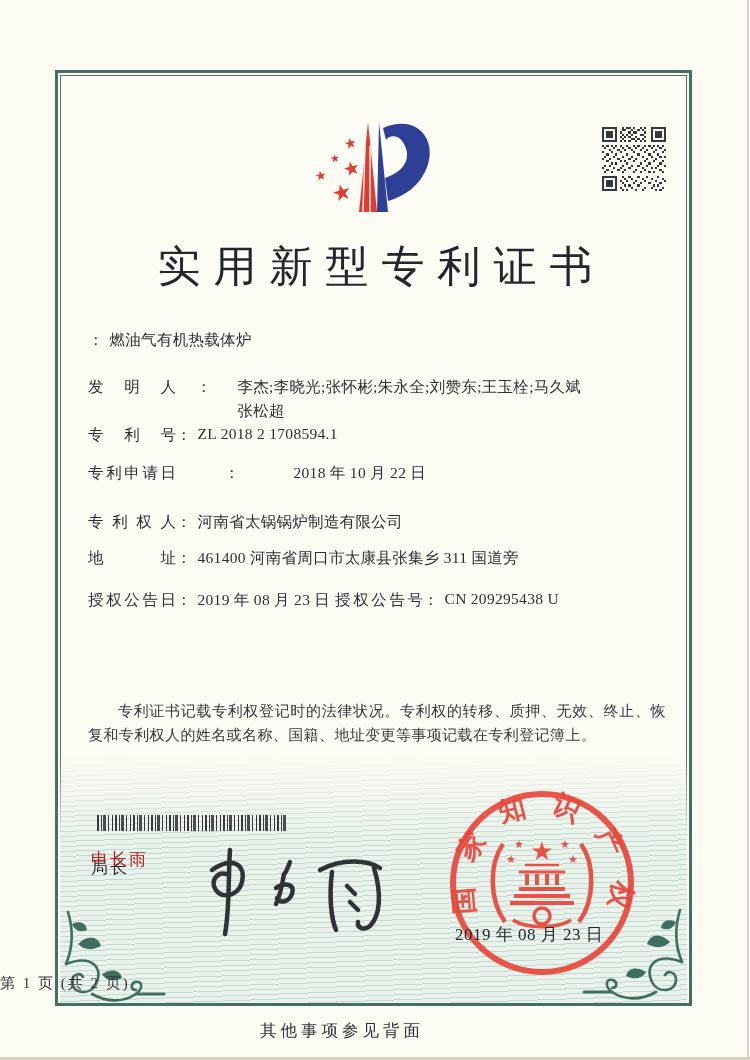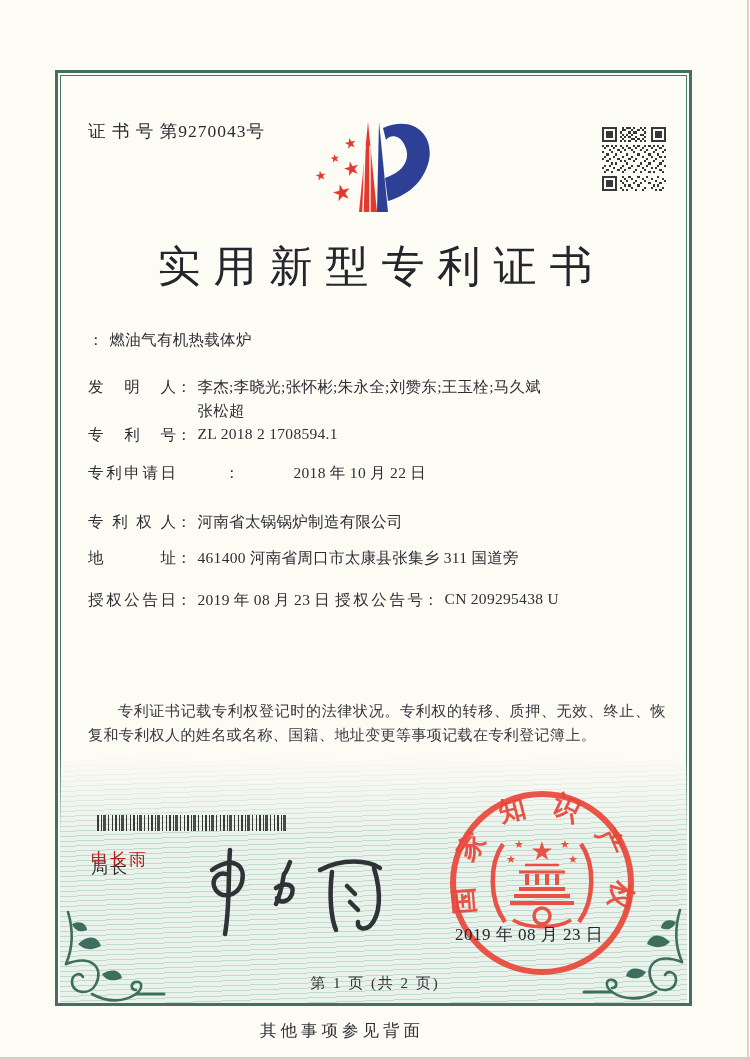--- a/index.html
+++ b/index.html
@@ -46,21 +46,21 @@
   .title { position:absolute; left:0; top:238px; width:100%; text-align:center;
            font-size:43px; font-weight:500; letter-spacing:13px; color:#25252d; text-indent:13px; }
 
   
   .row { position:absolute; left:88px; width:580px; font-size:15.5px; color:#2e2e35; display:flex; align-items:flex-start; }
   .row .lab { display:inline-block; width:88px; text-align:justify; text-align-last:justify; flex:none; }
   .row .col { flex:none; }
   .row .val { margin-left:6px; letter-spacing:0.3px; }
   .row .val .l2 { display:block; margin-top:3px; }
   .r-name    { top:330px; }
-  .r-inv     { top:377px; }
+  .r-inv     { top:377px;gap:20px; }
   .r-patno   { top:425px; }
   .r-filing  { top:463px;gap:48px; }
   .r-owner   { top:512px; }
   .r-addr    { top:548px; }
   .r-grant   { top:590px; }
   .pair2 { position:absolute; left:247px; top:0; display:flex; }
   .pair2 .lab { width:88px; }
 
   .para { position:absolute; left:88px; width:578px; font-size:15px; line-height:23.5px;
           text-align:justify; text-indent:2em; color:#38383f; letter-spacing:0.4px; }
@@ -77,21 +77,21 @@
 
   .director-label { position:absolute; left:91px; top:856px; font-size:17px; letter-spacing:2px;
                     font-family:"Liberation Sans", sans-serif; color:#2b2b31; }
   .director-name  { position:absolute; left:91px; top:848px; font-size:17px; letter-spacing:2px;
                     font-family:"Liberation Sans", sans-serif; color:#b91c1c; }
   .signature { position:absolute; left:192px; top:836px; }
 
   .seal { position:absolute; left:447px; top:788px; width:190px; height:190px; }
   .seal-date { position:absolute; left:455px; top:923px; font-size:17px; color:#26262c; letter-spacing:0.5px; z-index:5; }
 
-  .page-info { position:absolute; left:0; top:974px; width:100%; text-align:center;
+  .page-info { position:absolute; left:0; top:974px; width:100%; 
                font-size:15px; letter-spacing:2px; color:#333339; }
   .back-note { position:absolute; left:0; top:1020px; width:100%; text-align:center;
                font-size:16.5px; letter-spacing:4px; color:#2f2f36; transform:translateX(-33px); }
 </style>
 </head>
 <body>
 
 <div id="paper">
 
   <div class="frame"></div>
@@ -109,21 +109,20 @@
   <svg class="flourish br" viewBox="0 0 108 96" fill="none" stroke="#3e6e5f" stroke-width="2.6" stroke-linecap="round">
     <path d="M10,2 C16,22 14,40 8,54"></path>
     <path d="M8,54 C34,44 46,58 38,74 C32,86 14,84 14,72 C14,64 22,62 25,67"></path>
     <path d="M20,34 C30,24 40,26 43,36 C35,40 27,41 20,34 Z" fill="#3e6e5f" stroke="none"></path>
     <path d="M14,14 C22,10 28,13 29,20 C23,23 17,21 14,14 Z" fill="#3e6e5f" stroke="none"></path>
     <path d="M34,84 C50,93 66,92 78,84 C86,78 84,70 77,72 C72,74 73,80 78,80"></path>
     <path d="M44,64 C54,58 62,60 64,68 C56,72 48,71 44,64 Z" fill="#3e6e5f" stroke="none"></path>
     <path d="M78,84 L106,84" stroke-width="3"></path>
   </svg>
 
-  <div class="cert-no">证 书 号 第9270043号</div>
 
   <div class="logo">
     <span class="star s1">★</span>
     <span class="star s2">★</span>
     <span class="star s3">★</span>
     <span class="star s4">★</span>
     <span class="star s5">★</span>
     <svg width="92" height="104" viewBox="0 0 92 104">
       <polygon points="16,6 25,96 7,96" fill="#e23a30"></polygon>
       <line x1="13" y1="30" x2="11" y2="96" stroke="#fcfbf4" stroke-width="1.4"></line>

